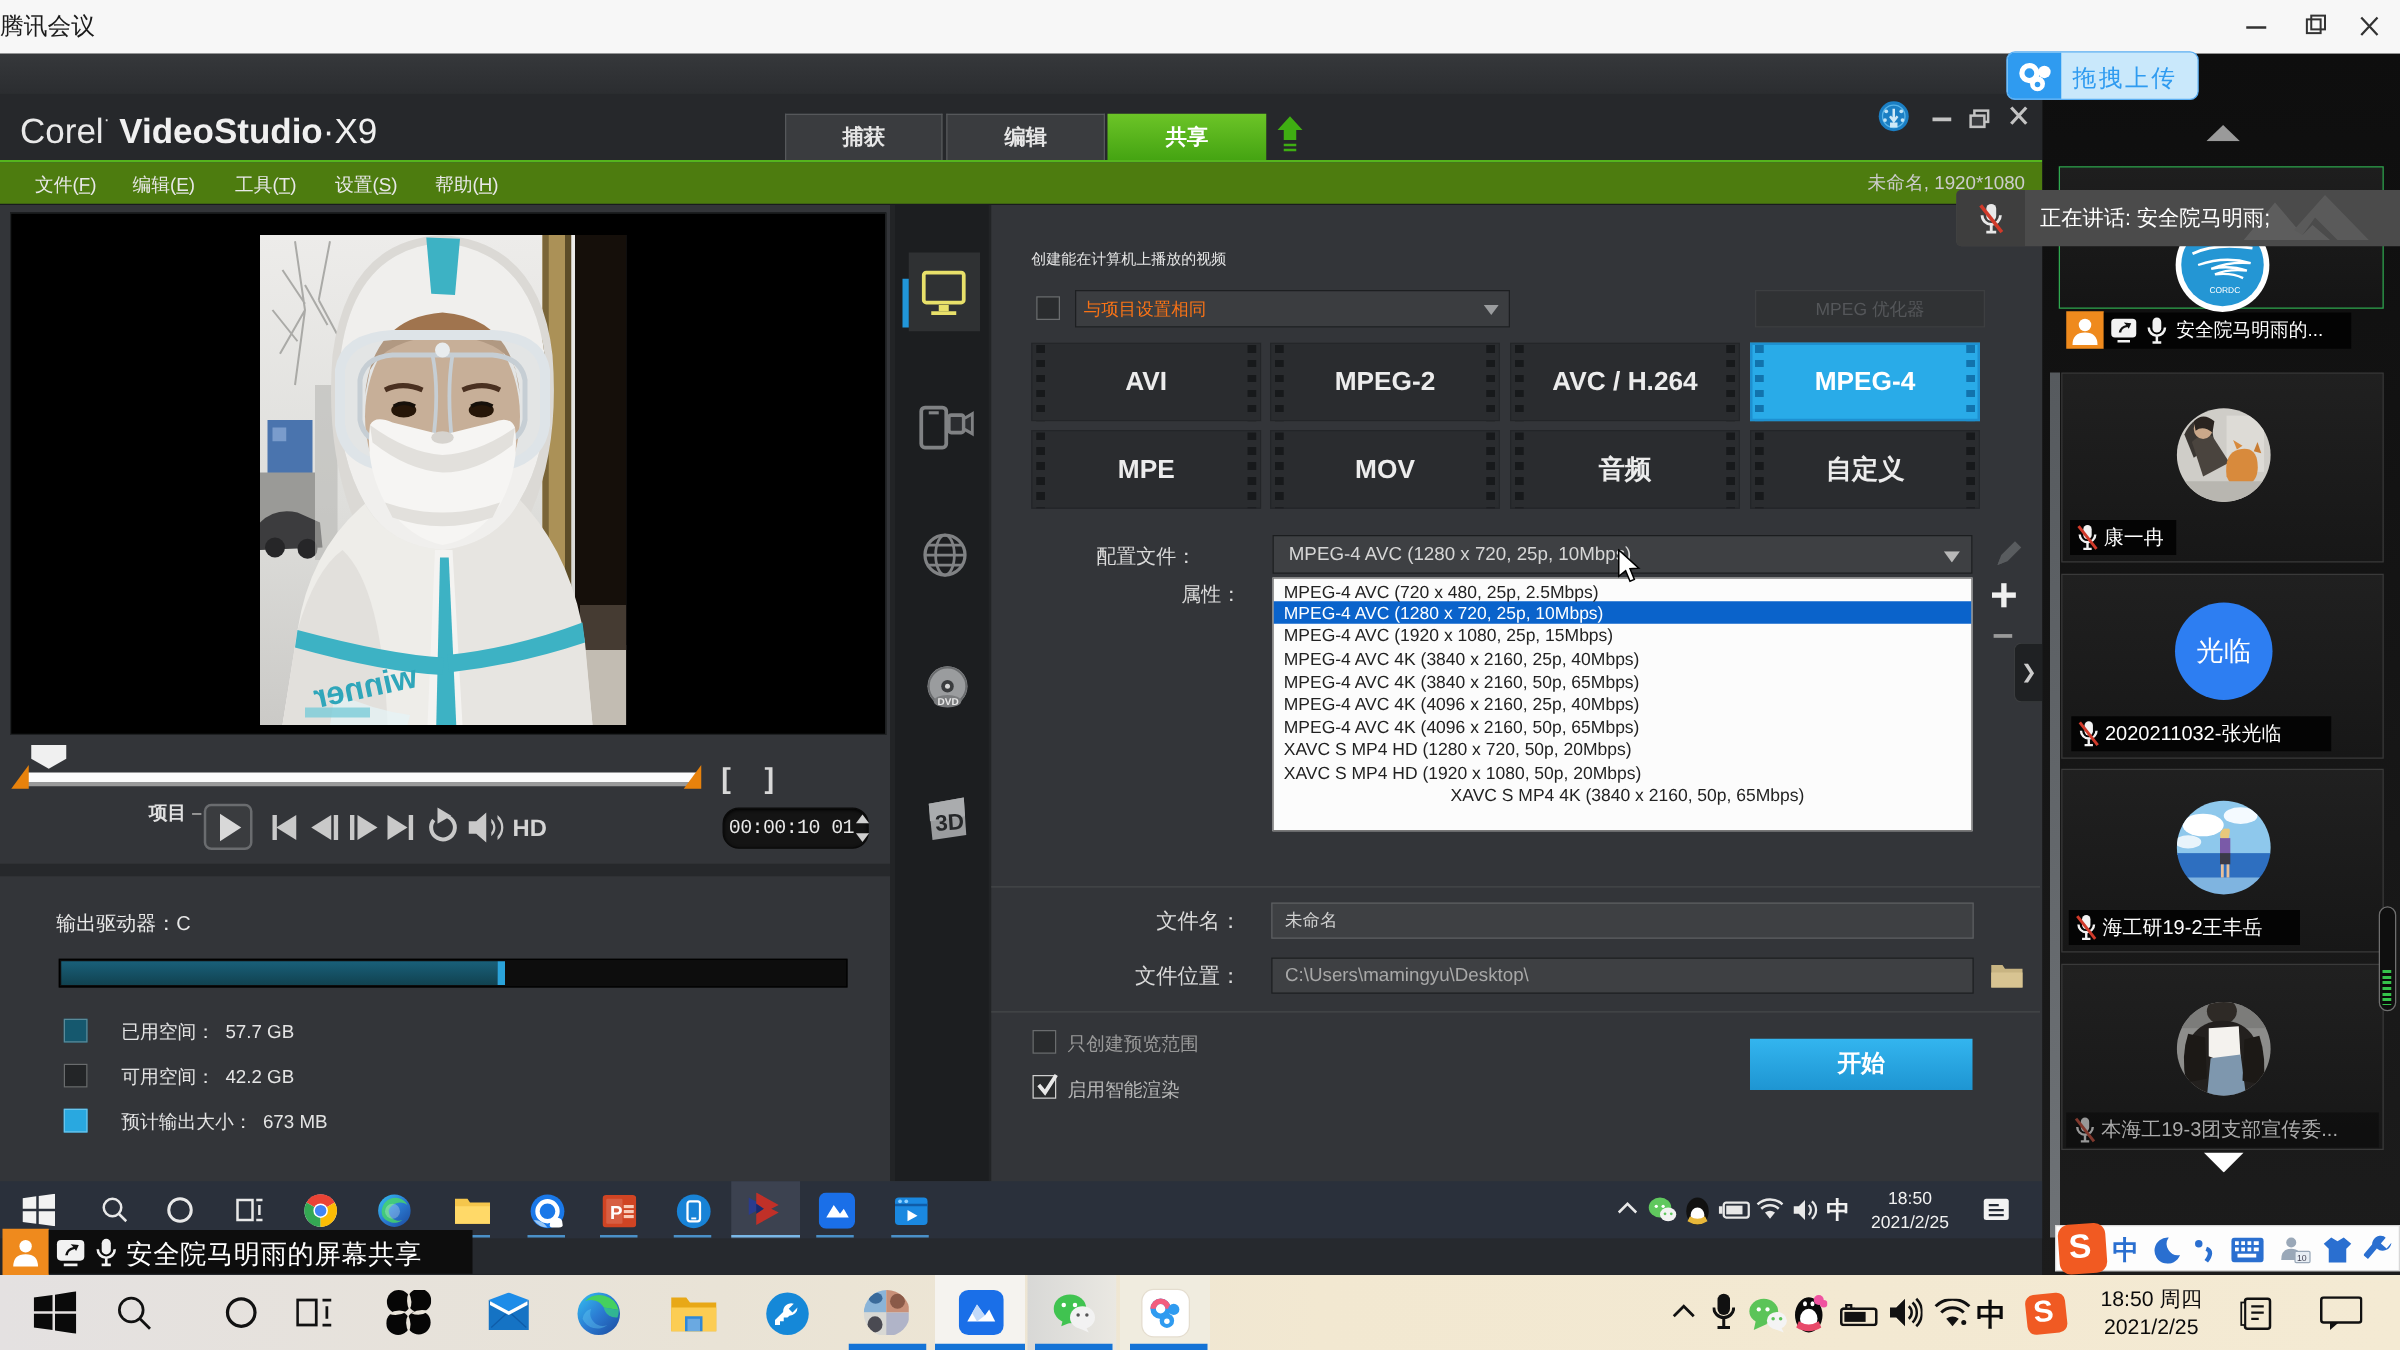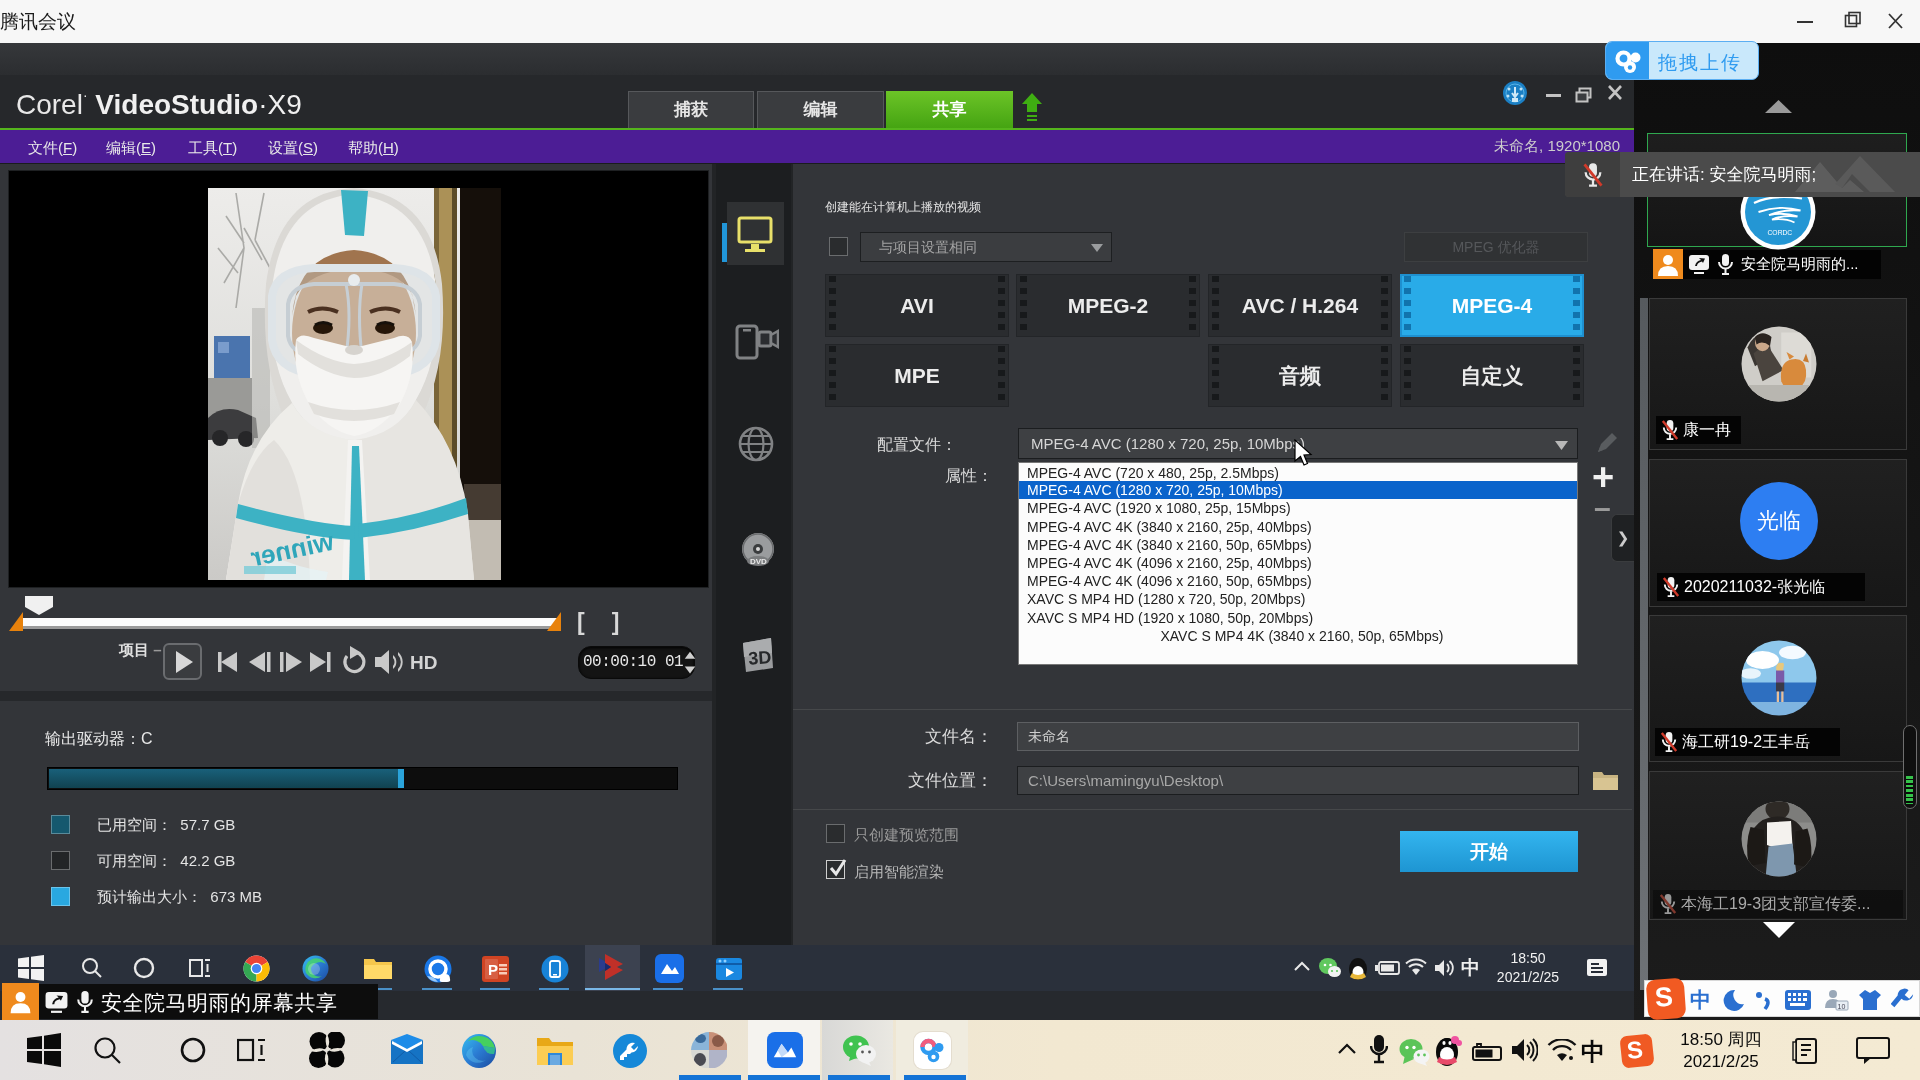--- a/index.html
+++ b/index.html
@@ -61,21 +61,21 @@
         <circle cx="27" cy="17" r="1.5" fill="#bfe2f5"></circle>
       <rect x="17" y="19" width="6" height="4" fill="#cfe9f7"></rect>
       <rect x="51" y="15" width="15" height="3" fill="#c3c3c3"></rect>
       <rect x="84.5" y="9.5" width="11" height="9" fill="none" stroke="#c3c3c3" stroke-width="2"></rect>
       <rect x="81.5" y="13.5" width="11" height="9" fill="#3a3c3f" stroke="#c3c3c3" stroke-width="2"></rect>
       <path d="M114 7 L126 20 M126 7 L114 20" stroke="#c3c3c3" stroke-width="2.6"></path>
     </svg>
 
     <div class="abs" style="left:0;top:85px;width:1634px;height:2px;background:#55b51d;"></div>
 
-    <div class="abs" style="left:0;top:87px;width:1634px;height:34px;background:#4c1d95;border-bottom:1px solid #1a1c1e;">
+    <div class="abs" style="left:0;top:87px;width:1634px;height:34px;background:#4d7c0f;border-bottom:1px solid #1a1c1e;">
       <div class="abs" style="left:28px;top:9px;color:#e8e8e8;font-size:15px;">文件(<span style="text-decoration:underline;">F</span>)</div>
       <div class="abs" style="left:106px;top:9px;color:#e8e8e8;font-size:15px;">编辑(<span style="text-decoration:underline;">E</span>)</div>
       <div class="abs" style="left:188px;top:9px;color:#e8e8e8;font-size:15px;">工具(<span style="text-decoration:underline;">T</span>)</div>
       <div class="abs" style="left:268px;top:9px;color:#e8e8e8;font-size:15px;">设置(<span style="text-decoration:underline;">S</span>)</div>
       <div class="abs" style="left:348px;top:9px;color:#e8e8e8;font-size:15px;">帮助(<span style="text-decoration:underline;">H</span>)</div>
       <div class="abs" style="left:1375px;top:7px;width:245px;text-align:right;color:#cccccc;font-size:15px;">未命名, 1920*1080</div>
     </div>
 
     <div class="abs" style="left:8px;top:127px;width:701px;height:418px;background:#000;border:1px solid #1e2022;"></div>
     <div class="abs" id="photo" style="left:208px;top:145px;width:293px;height:392px;">
@@ -235,32 +235,33 @@
       <text x="11" y="32" fill="#e8e8e8" font-size="8px" font-weight="bold" font-family="Liberation Sans">DVD</text>
     </svg>
     <svg class="abs" style="left:739px;top:592px;" width="40" height="40" viewBox="0 0 40 40">
       <polygon points="4,8 32,3 34,33 7,37" fill="#9a9c9e"></polygon>
       <polygon points="4,8 32,3 33,18 5,22" fill="#aaacae"></polygon>
       <text x="9" y="29" fill="#26282a" font-size="18px" font-weight="bold" font-family="Liberation Sans" transform="rotate(-4 20 20)">3D</text>
     </svg>
 
     <div class="abs" style="left:825px;top:156px;color:#e5e5e5;font-size:12px;">创建能在计算机上播放的视频</div>
     <div class="abs" style="left:829px;top:194px;width:19px;height:19px;background:#2a2c2e;border:1px solid #6a6c6e;"></div>
-    <div class="abs" style="left:860px;top:189px;width:252px;height:30px;background:#3b3d40;border:1px solid #1d1f21;color:#a3a3a3;font-size:14px;line-height:28px;padding-left:18px;">与项目设置相同
+    <div class="abs" style="left:860px;top:189px;width:348px;height:30px;background:#3b3d40;border:1px solid #1d1f21;color:#f97316;font-size:14px;line-height:28px;padding-left:6px;">与项目设置相同
       <svg class="abs" style="right:8px;top:11px;" width="12" height="8" viewBox="0 0 12 8">
           <polygon points="0,0 12,0 6,8" fill="#9a9c9e"></polygon>
         </svg>
     </div>
     <div class="abs" style="left:1404px;top:189px;width:184px;height:30px;background:#303234;border:1px solid #3d3f41;color:#55575a;font-size:14px;text-align:center;line-height:28px;">MPEG 优化器</div>
 
     <div class="fmt" style="left:825px;top:231px;">AVI</div>
     <div class="fmt" style="left:1016px;top:231px;">MPEG-2</div>
     <div class="fmt" style="left:1208px;top:231px;">AVC / H.264</div>
     <div class="fmt sel" style="left:1400px;top:231px;">MPEG-4</div>
     <div class="fmt" style="left:825px;top:301px;">MPE</div>
+    <div class="fmt" style="left:1016px;top:301px;">MOV</div>
     <div class="fmt" style="left:1208px;top:301px;">音频</div>
     <div class="fmt" style="left:1400px;top:301px;">自定义</div>
 
     <div class="abs" style="left:877px;top:392px;color:#dadada;font-size:16px;">配置文件：</div>
     <div class="abs" style="left:1018px;top:385px;width:560px;height:31px;background:#3e4043;border:1px solid #1b1d1f;color:#d6d6d6;font-size:15px;line-height:29px;padding-left:12px;">MPEG-4 AVC (1280 x 720, 25p, 10Mbps)
       <svg class="abs" style="right:9px;top:12px;" width="13" height="9" viewBox="0 0 13 9">
           <polygon points="0,0 13,0 6.5,9" fill="#b8b8b8"></polygon>
         </svg>
     </div>
     <div class="abs" style="left:945px;top:423px;color:#dadada;font-size:16px;">属性：</div>

